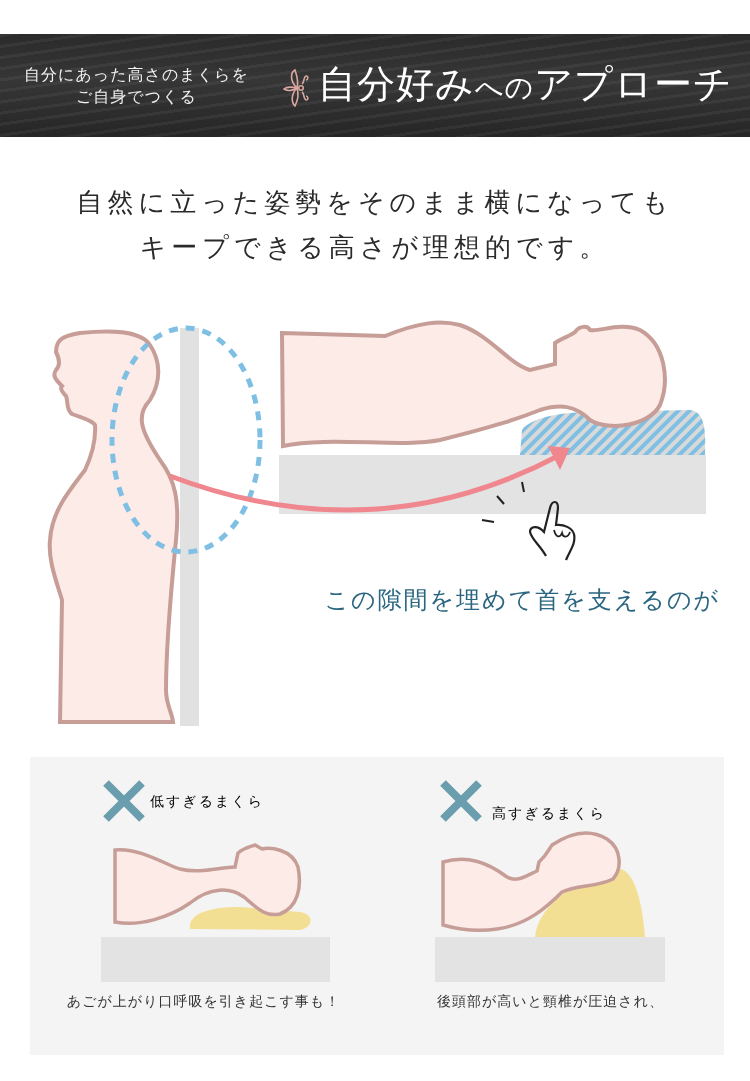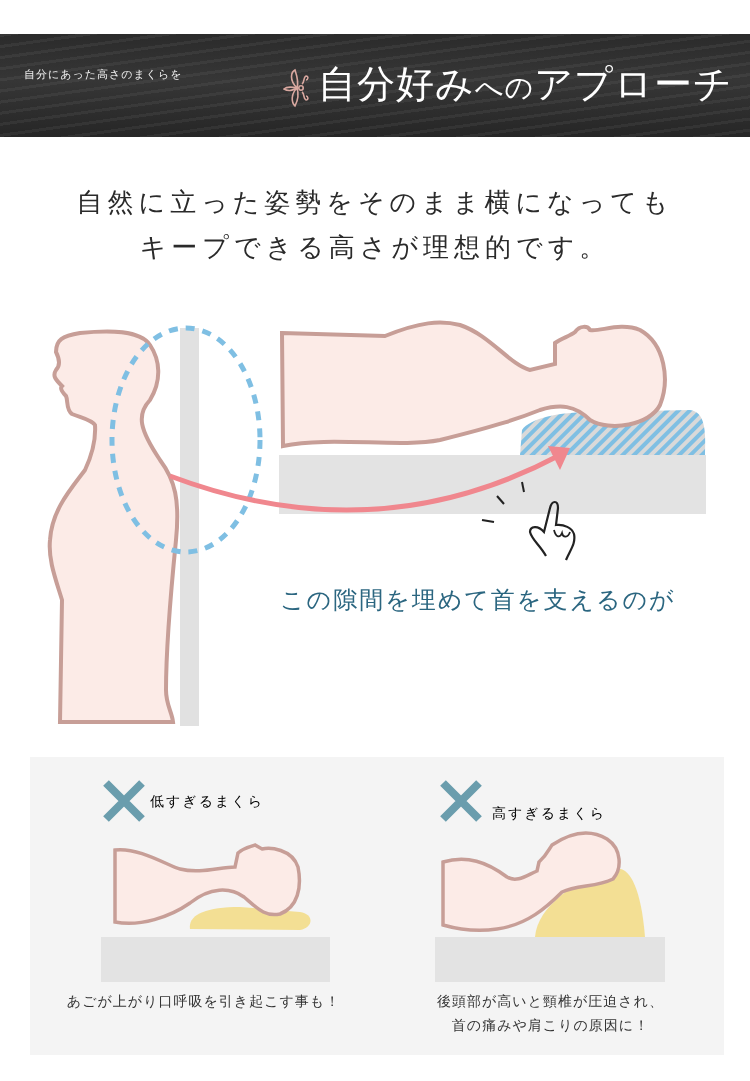--- a/index.html
+++ b/index.html
@@ -3,45 +3,46 @@
 <meta charset="utf-8">
 <style>
   html, body { margin:0; padding:0; }
   body { width:750px; height:1081px; background:#ffffff; position:relative; overflow:hidden;
          font-family:"DejaVu Sans", sans-serif; }
   .banner { position:absolute; left:0; top:34px; width:750px; height:103px;
             background:
               repeating-linear-gradient(172deg, rgba(255,255,255,0.05) 0 3px, rgba(0,0,0,0) 3px 11px),
               linear-gradient(180deg, #2b2b2b 0%, #363636 45%, #262626 100%);
             overflow:hidden; }
-  .banner .sub { position:absolute; left:24px; top:30px; color:#f2f2f2; font-size:11px; line-height:22px;
+  .banner .sub { position:absolute; left:24px; top:30px; color:#f2f2f2; font-size:16px; line-height:22px;
                  font-family:"DejaVu Serif", serif; letter-spacing:1px;text-align:center; }
   .banner .orn { position:absolute; left:283px; top:34px; width:34px; height:40px; }
   .banner .title { position:absolute; left:318px; top:25px; color:#ffffff; font-size:38px; line-height:50px;
                    font-family:"DejaVu Serif", serif; letter-spacing:1px; white-space:nowrap; }
   .banner .title .small { font-size:28px; }
   .headline { position:absolute; left:0; top:180px; width:750px; text-align:center; color:#2a2a2a;
               font-family:"DejaVu Serif", serif; font-size:26px; line-height:45px; letter-spacing:5px; }
   .illus { position:absolute; left:0; top:300px; width:750px; height:440px; }
-  .caption { position:absolute; left:280px; top:578px; width:440px; text-align:left; color:#2b6680;
+  .caption { position:absolute; left:280px; top:578px; width:440px; text-align:right; color:#2b6680;
              font-size:24px; line-height:44px; letter-spacing:2px; }
   .panel { position:absolute; left:30px; top:757px; width:694px; height:298px; background:#f4f4f4; }
   .card { position:absolute; top:0; width:347px; height:298px; }
   .card .label { position:absolute; left:120px; top:36px; font-size:14px; color:#000000; letter-spacing:2px; }
   .card .xmark { position:absolute; left:72px; top:22px; width:44px; height:44px; }
   .card .art { position:absolute; left:0; top:60px; width:347px; height:180px; }
   .card .desc { position:absolute; left:0; top:232px; width:347px; text-align:center; color:#333;
                 font-size:14px; line-height:24px; letter-spacing:1px; }
 </style>
 </head>
 <body>
 
 <div class="banner">
   <div class="sub">
     <div>自分にあった高さのまくらを</div>
+    <div>ご自身でつくる</div>
   </div>
   <svg class="orn" viewBox="0 0 34 40">
     <g fill="none" stroke="#d9a8a0" stroke-width="1.6">
       <path d="M14 20 C 6 12, 8 4, 12 2 C 14 8, 16 14, 14 20 Z"></path>
       <path d="M14 20 C 6 18, 2 20, 1 21 C 6 24, 10 22, 14 20 Z"></path>
       <path d="M14 20 C 8 26, 8 34, 12 38 C 15 32, 16 26, 14 20 Z"></path>
       <circle cx="18" cy="20" r="2.2"></circle>
       <path d="M19 16 C 22 14, 20 9, 23 8 C 26 8, 25 12, 23 12"></path>
       <path d="M19 24 C 22 26, 20 31, 23 32 C 26 32, 25 28, 23 28"></path>
     </g>
@@ -126,16 +127,15 @@
     <div class="label" style="left:115px;margin-top:12px;">高すぎるまくら</div>
     <svg class="art" viewBox="0 60 347 180">
       <rect x="58" y="180" width="230" height="45" fill="#e3e3e3"></rect>
       <path fill="#f3df94" d="M158 180 C 160 150, 200 120, 240 112 C 252 110, 264 130, 268 180 Z"></path>
       <path fill="#fcebe7" stroke="#c79e97" stroke-width="3.5" d="M66 105 C 90 98, 110 105, 130 120 C 140 126, 150 118, 160 114 L 162 105
                C 170 98, 172 92, 175 88 C 190 78, 210 70, 230 82 C 245 92, 245 112, 236 122
                C 220 130, 200 128, 185 135 C 170 150, 150 168, 120 172 C 100 175, 80 172, 66 168 Z"></path>
     </svg>
     <div class="desc">
       <div>後頭部が高いと頸椎が圧迫され、</div>
-      <div>首の痛みや肩こりの原因に！</div>
     </div>
   </div>
 </div>
 
 </body></html>

